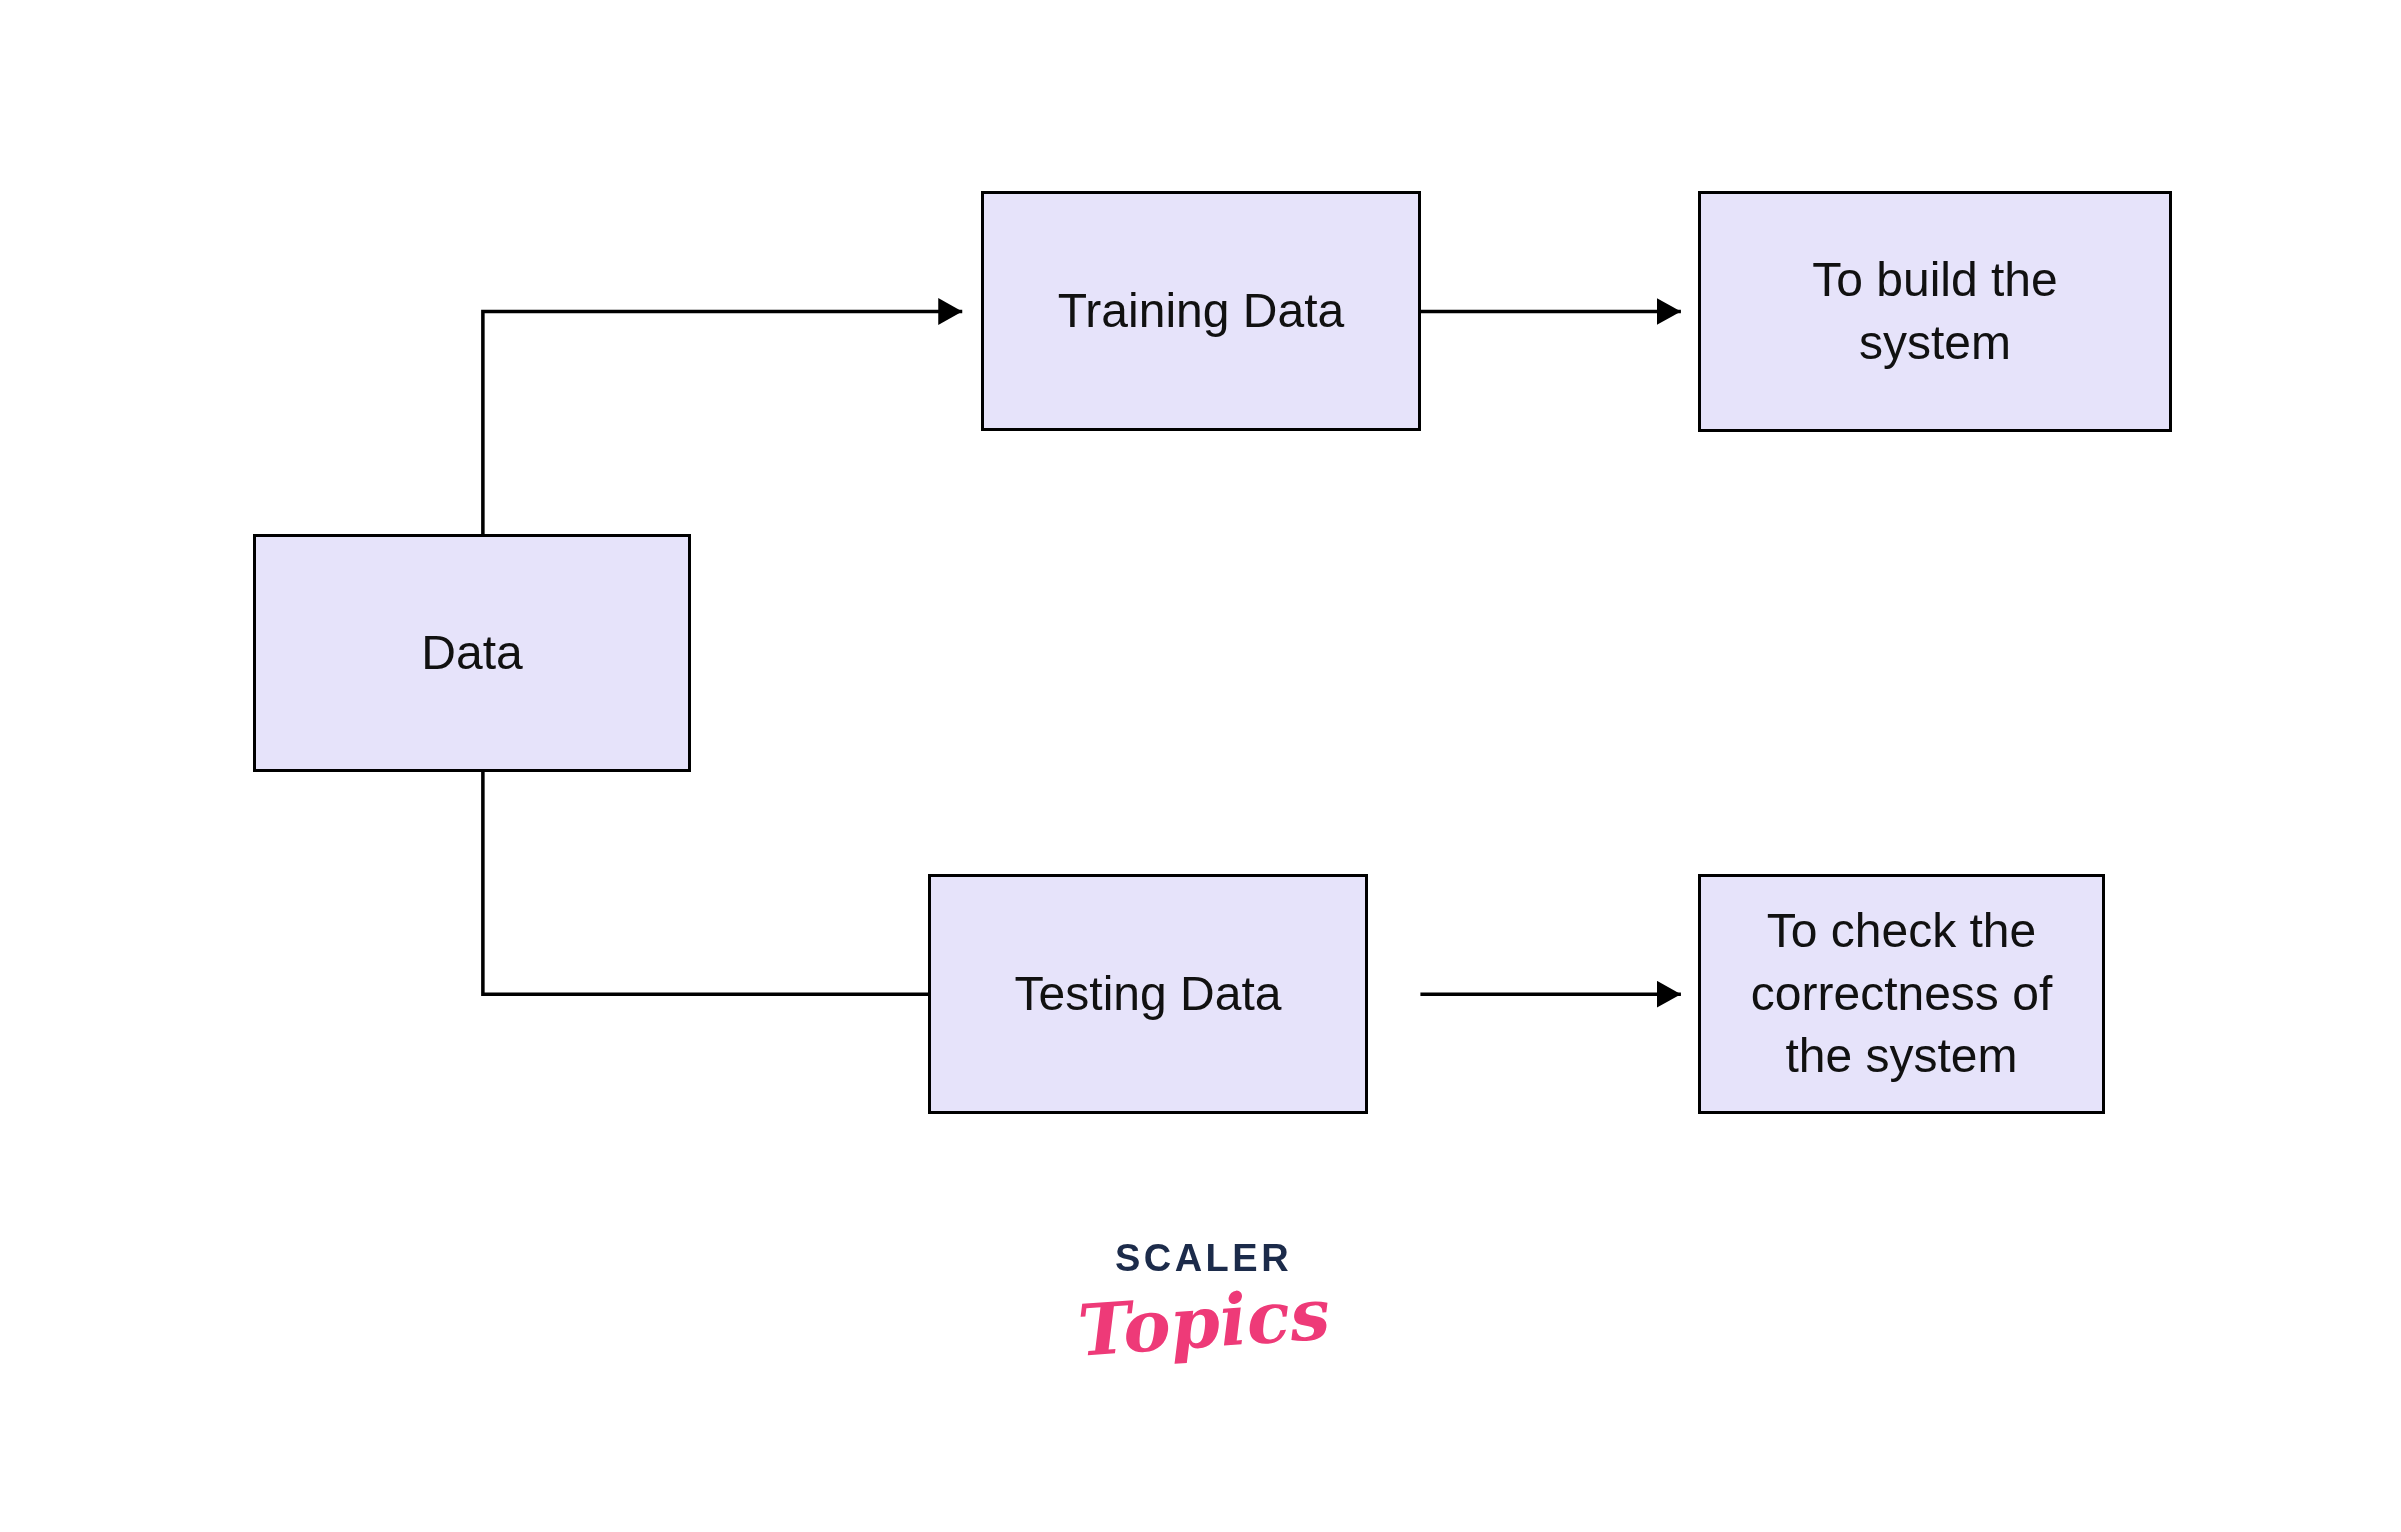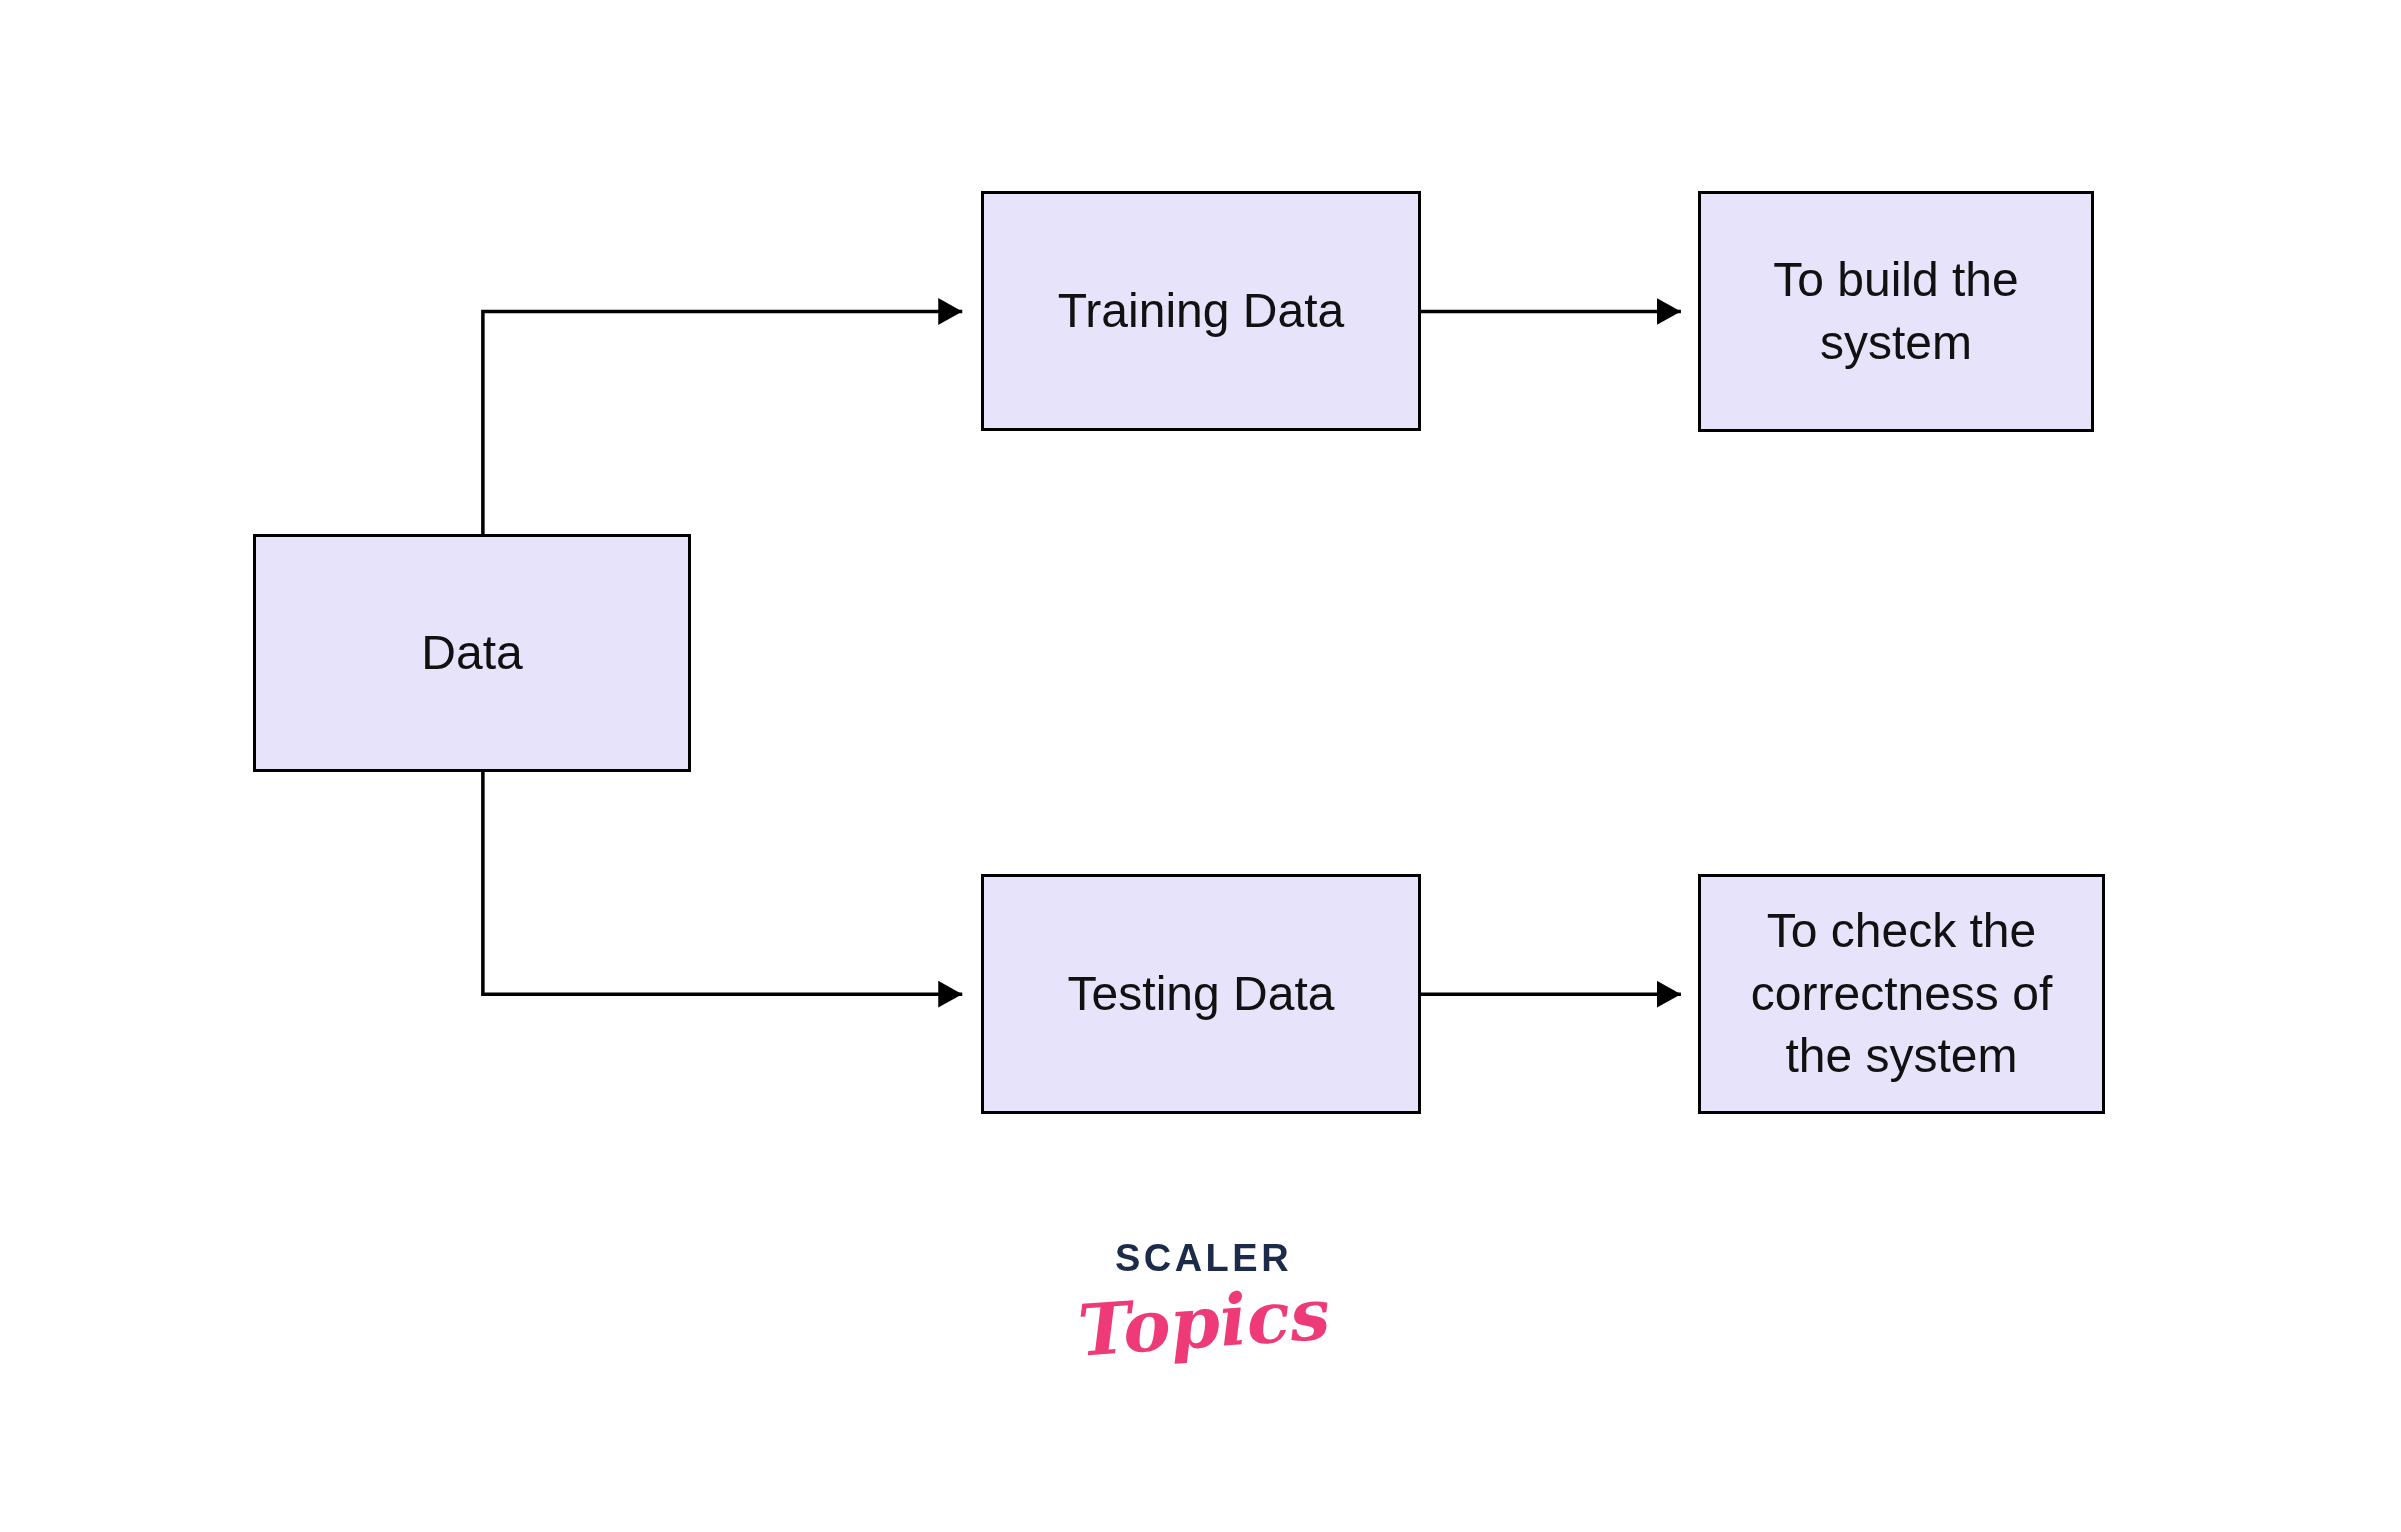--- a/index.html
+++ b/index.html
@@ -91,26 +91,26 @@
   </svg>
 
   <div class="node" style="left:253px; top:534px; width:438px; height:238px;">
     <span class="node-label">Data</span>
   </div>
 
   <div class="node" style="left:981px; top:191px; width:440px; height:240px;">
     <span class="node-label">Training Data</span>
   </div>
 
-  <div class="node" style="left:1698px; top:191px; width:396px; height:241px;">
+  <div class="node" style="left:1698px; top:191px; width:474px; height:241px;">
     <span class="node-label">To build the
 system</span>
   </div>
 
-  <div class="node" style="left:981px; top:874px; width:440px; height:240px;">
+  <div class="node" style="left:928px; top:874px; width:440px; height:240px;">
     <span class="node-label">Testing Data</span>
   </div>
 
   <div class="node" style="left:1698px; top:874px; width:407px; height:240px;">
     <span class="node-label">To check the
 correctness of
 the system</span>
   </div>
 
   <div class="logo">

